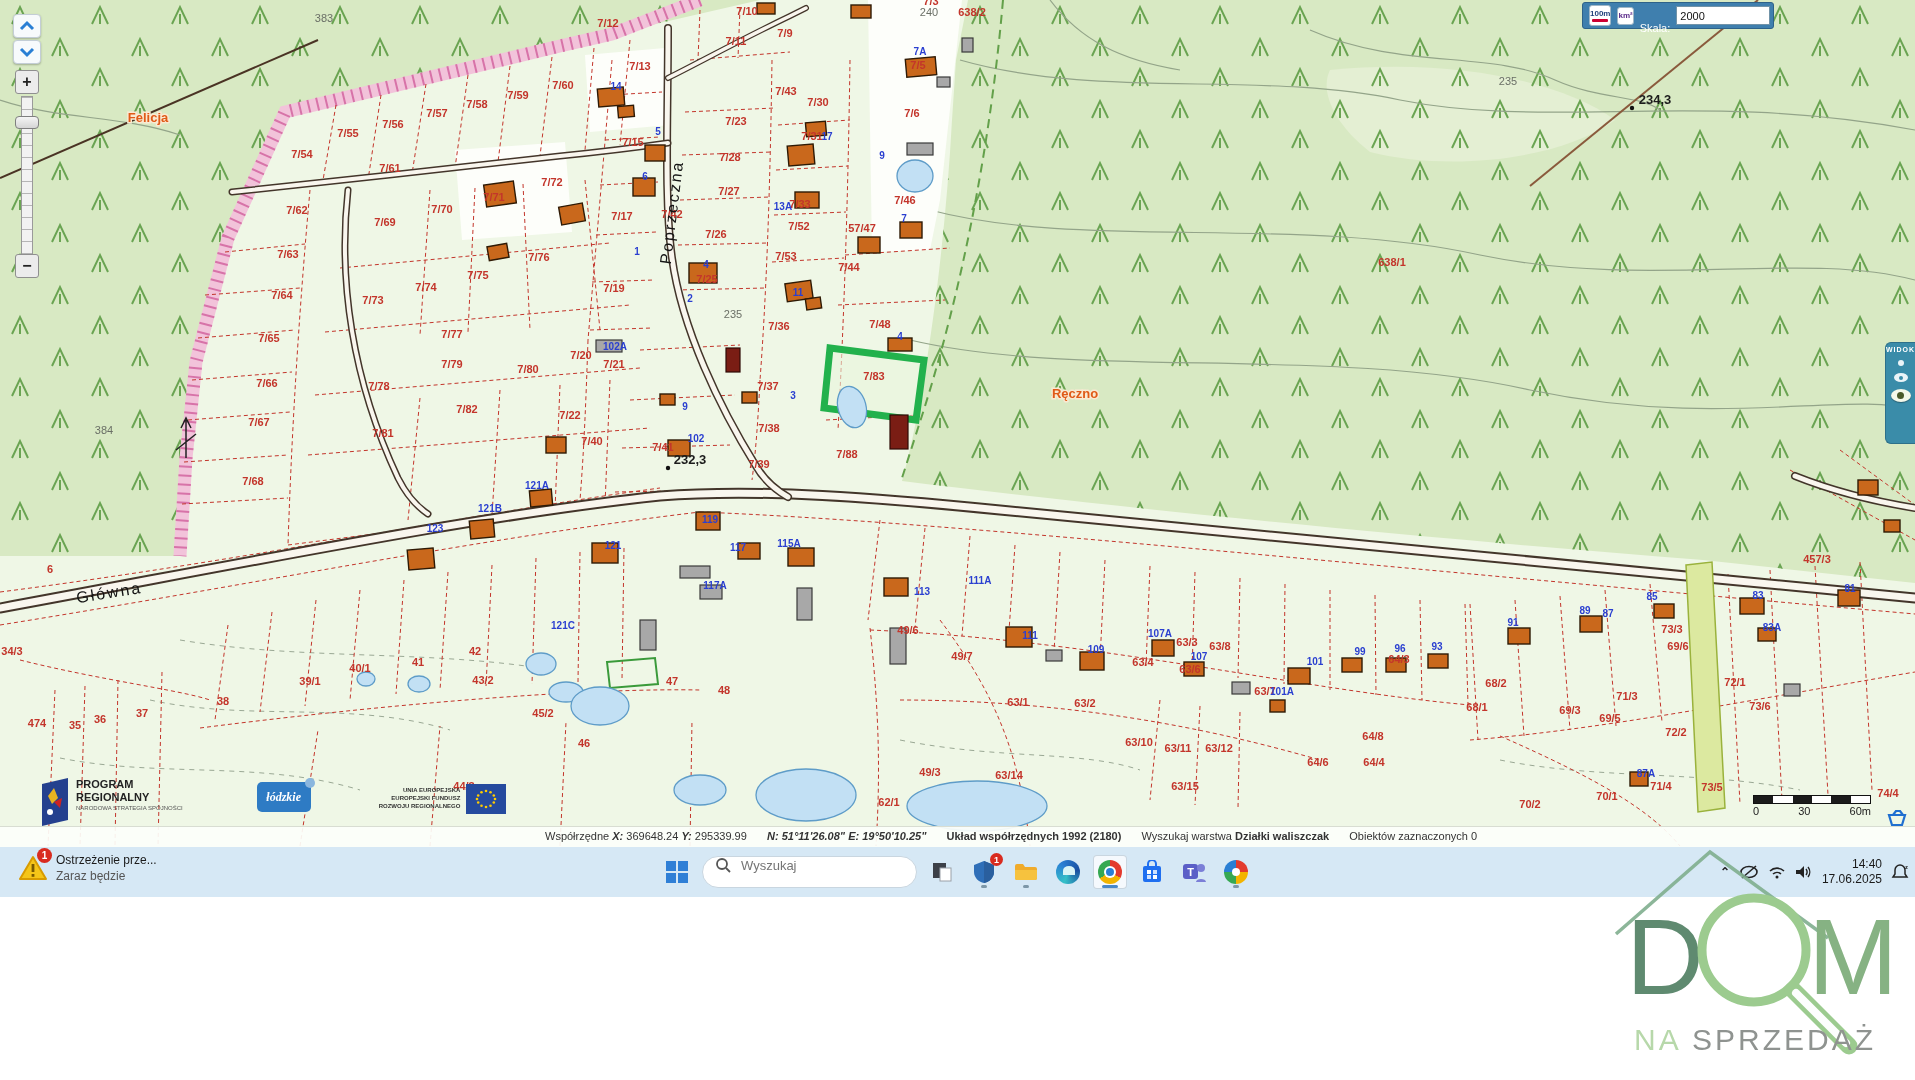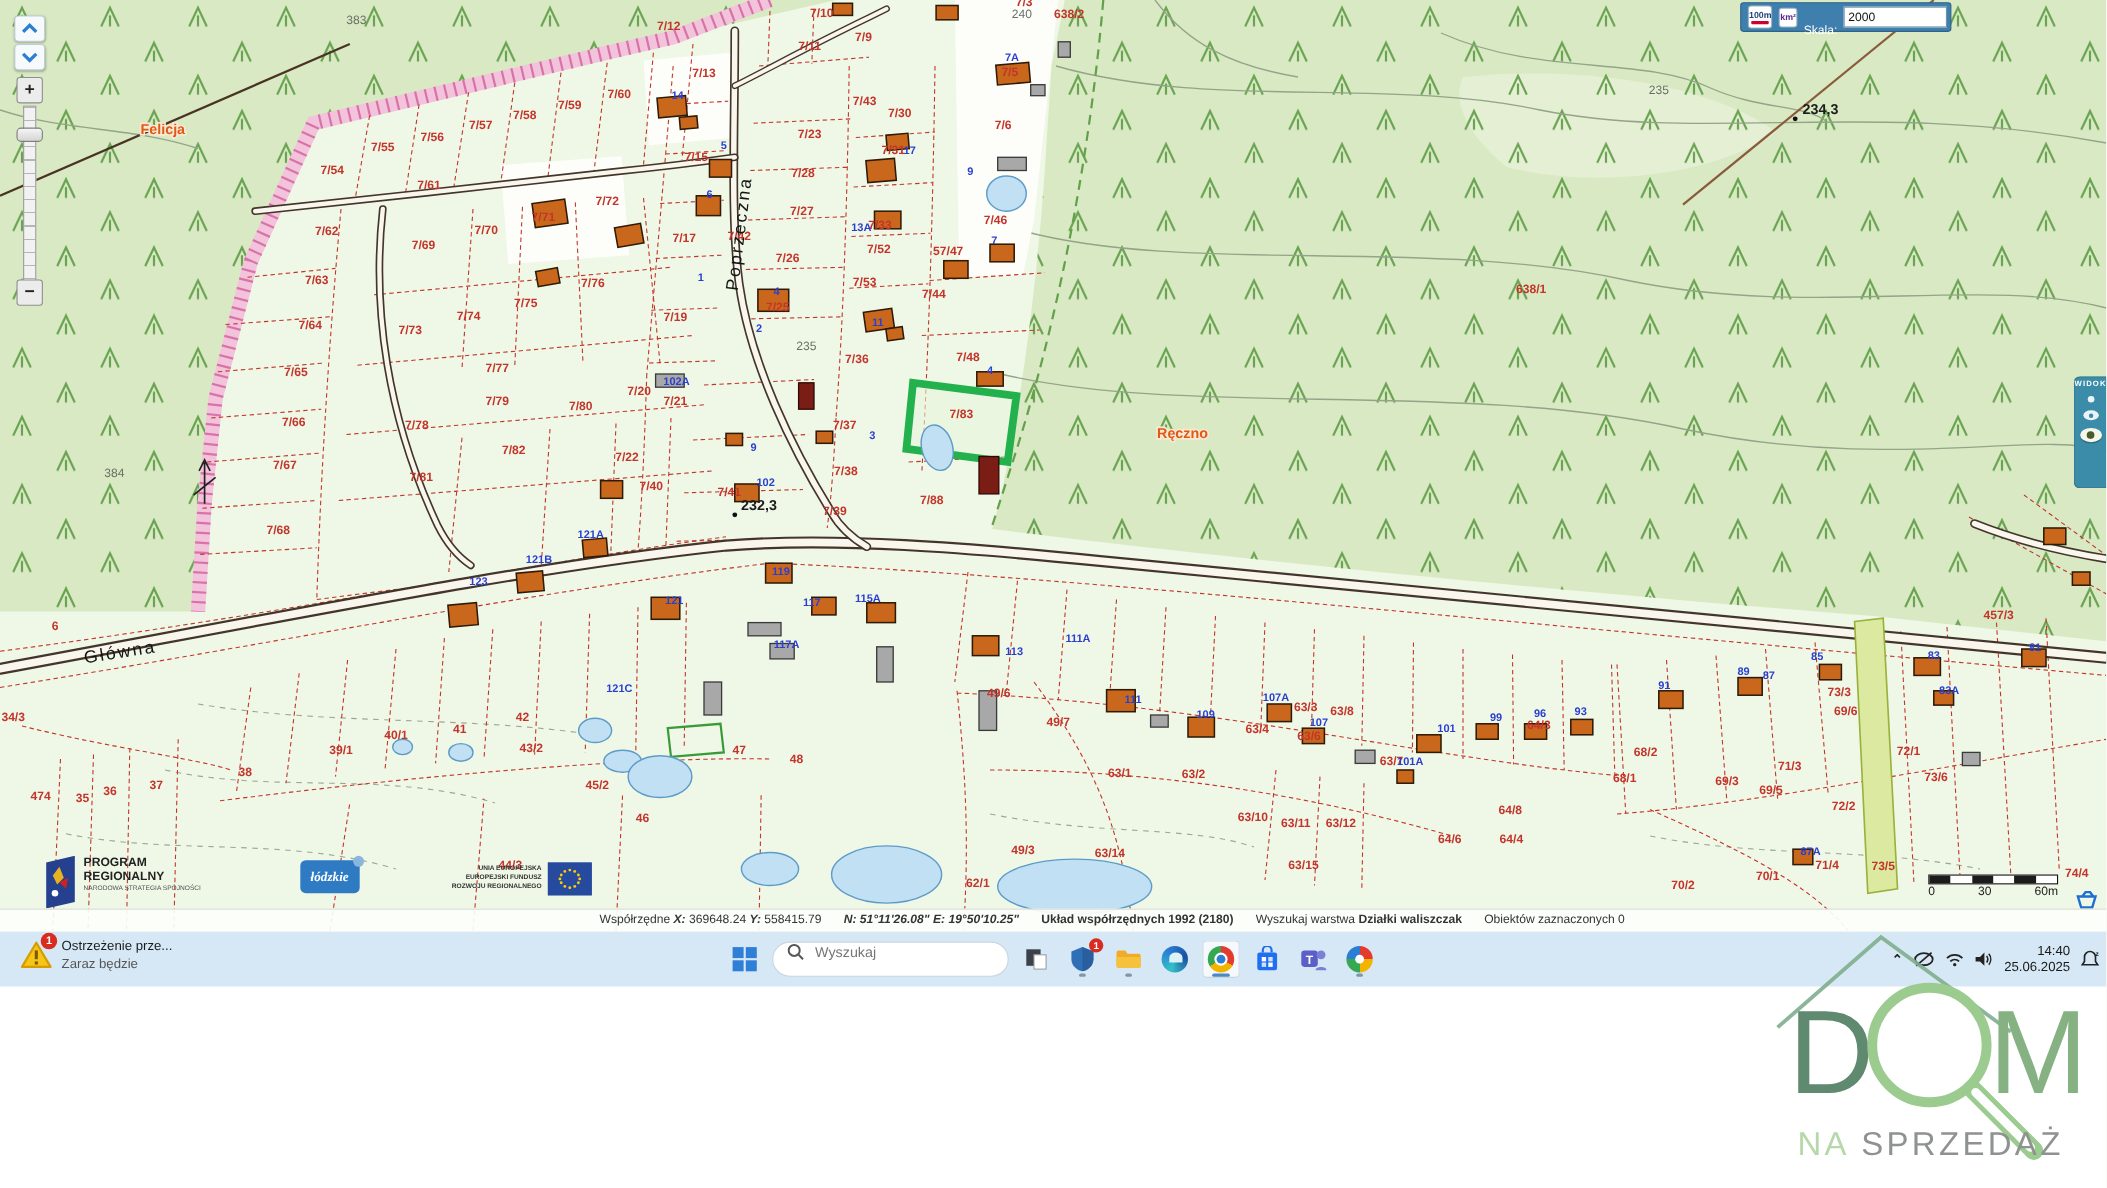--- a/index.html
+++ b/index.html
@@ -48,21 +48,21 @@
   .eye-big:after{content:"";position:absolute;left:6px;top:3px;width:7px;height:7px;border-radius:50%;background:#4a5a2a;}
 
   
   .scalebar{position:absolute;left:1753px;top:795px;width:118px;}
   .scalebar .bar{display:flex;height:7px;border:1px solid #111;background:#fff;}
   .scalebar .bar i{flex:1;}
   .scalebar .bar i:nth-child(odd){background:#1b1b1b;}
   .scalebar .lbls{display:flex;justify-content:space-between;font:11px "Liberation Sans",sans-serif;color:#222;margin-top:1px;}
 
   
-  .partners{position:absolute;left:40px;top:778px;display:flex;align-items:flex-start;gap:24px;}
+  .partners{position:absolute;left:40px;top:778px;display:flex;align-items:flex-start;gap:8px;}
   .pr-flag{width:30px;height:48px;}
   .pr-text{margin-left:6px;}
   .pr-text .l1{font:bold 11px "Liberation Sans",sans-serif;color:#222;line-height:1.15;}
   .pr-text .l3{font:6px "Liberation Sans",sans-serif;color:#555;margin-top:2px;}
   .lodzkie-box{margin-left:66px;width:54px;height:30px;background:#2e7bc4;border-radius:5px;color:#fff;display:flex;align-items:center;justify-content:center;font:bold italic 12px "Liberation Serif",serif;position:relative;top:4px;}
   .lodzkie-box:after{content:"";position:absolute;right:-4px;top:-4px;width:10px;height:10px;border-radius:50%;background:#8ab6de;}
   .eu-block{margin-left:60px;display:flex;align-items:center;gap:6px;position:relative;top:6px;}
   .eu-text{font:bold 6px "Liberation Sans",sans-serif;color:#333;text-align:right;line-height:1.3;}
   .eu-flag{width:40px;height:30px;background:#254a9e;position:relative;}
 
@@ -552,21 +552,21 @@
       </div>
     </div>
 
     
     <div class="statusbar">
       <div class="inner">
         <span>Współrzędne</span>
         <i>X:</i>
         <span>369648.24</span>
         <i>Y:</i>
-        <span>558415.79</span>
+        <span>295339.99</span>
         <span class="sep"></span>
         <i>N: 51°11'26.08"</i>
         <i>E: 19°50'10.25"</i>
         <span class="sep"></span>
         <b>Układ współrzędnych 1992 (2180)</b>
         <span class="sep"></span>
         <span>Wyszukaj warstwa</span>
         <b>Działki waliszczak</b>
         <span class="sep"></span>
         <span>Obiektów zaznaczonych 0</span>
@@ -674,21 +674,21 @@
       <svg width="18" height="14">
         <path d="M2,6 a10,10 0 0 1 14,0 M5,9 a6,6 0 0 1 8,0" fill="none" stroke="#222" stroke-width="1.6"></path>
         <circle cx="9" cy="12" r="1.5" fill="#222"></circle>
       </svg>
       <svg width="18" height="14">
         <polygon points="1,5 5,5 9,1 9,13 5,9 1,9" fill="#222"></polygon>
         <path d="M11,4 a5,5 0 0 1 0,6 M13,2 a8,8 0 0 1 0,10" fill="none" stroke="#222" stroke-width="1.4"></path>
       </svg>
       <div class="clock">
         <div>14:40</div>
-        <div>25.06.2025</div>
+        <div>17.06.2025</div>
       </div>
       <svg width="18" height="18">
         <path d="M9,2 a5,5 0 0 1 5,5 v4 l2,3 h-14 l2,-3 v-4 a5,5 0 0 1 5,-5 Z" fill="none" stroke="#222" stroke-width="1.5"></path>
         <text x="14" y="6" font-family="Liberation Sans" font-size="6" font-weight="bold" fill="#222">z</text>
       </svg>
     </div>
   </div>
 
   <div class="bottom-area"></div>
 

